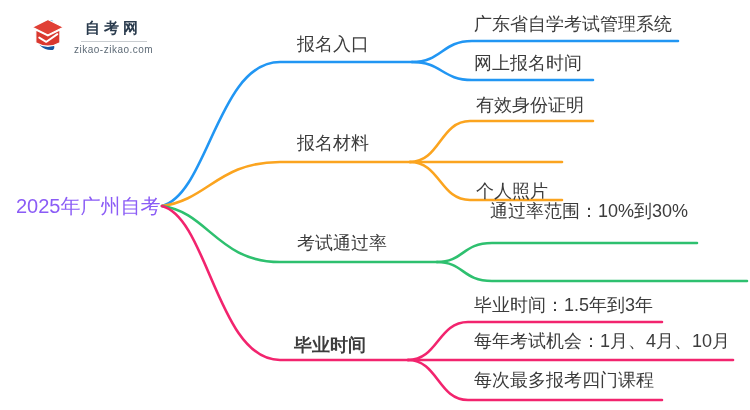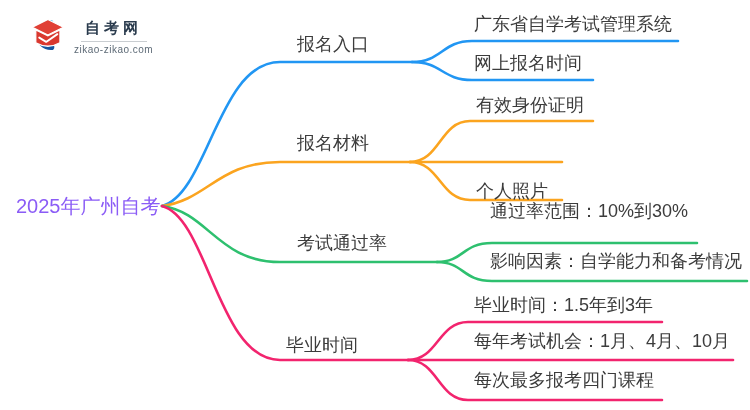--- a/index.html
+++ b/index.html
@@ -30,21 +30,21 @@
   .p-b1{left:297px;top:34px;}
   .p-b1c0{left:474px;top:14px;}
   .p-b1c1{left:474px;top:53px;}
   .p-b2{left:297px;top:133px;}
   .p-b2c0{left:476px;top:95px;}
   .p-b2c1{left:476px;top:134px;}
   .p-b2c2{left:476px;top:181px;}
   .p-b3{left:297px;top:233px;}
   .p-b3c0{left:490px;top:201px;}
   .p-b3c1{left:490px;top:251px;}
-  .p-b4{left:286px;top:335px;}
+  .p-b4{left:294px;top:335px;font-weight:bold;}
   .p-b4c0{left:474px;top:295px;}
   .p-b4c1{left:474px;top:331px;}
   .p-b4c2{left:474px;top:370px;}
 </style>
 </head>
 <body>
 
 <div id="canvas">
 
   <svg class="lines" width="750" height="410" viewBox="0 0 750 410">
@@ -97,20 +97,19 @@
   <div class="node p-b1">报名入口</div>
   <div class="node p-b1c0">广东省自学考试管理系统</div>
   <div class="node p-b1c1">网上报名时间</div>
 
   <div class="node p-b2">报名材料</div>
   <div class="node p-b2c0">有效身份证明</div>
   <div class="node p-b2c2">个人照片</div>
 
   <div class="node p-b3">考试通过率</div>
   <div class="node p-b3c0">通过率范围：10%到30%</div>
-  <div class="node p-b3c1">影响因素：自学能力和备考情况</div>
 
   <div class="node p-b4">毕业时间</div>
   <div class="node p-b4c0">毕业时间：1.5年到3年</div>
   <div class="node p-b4c1">每年考试机会：1月、4月、10月</div>
   <div class="node p-b4c2">每次最多报考四门课程</div>
 
 </div>
 
 </body></html>

